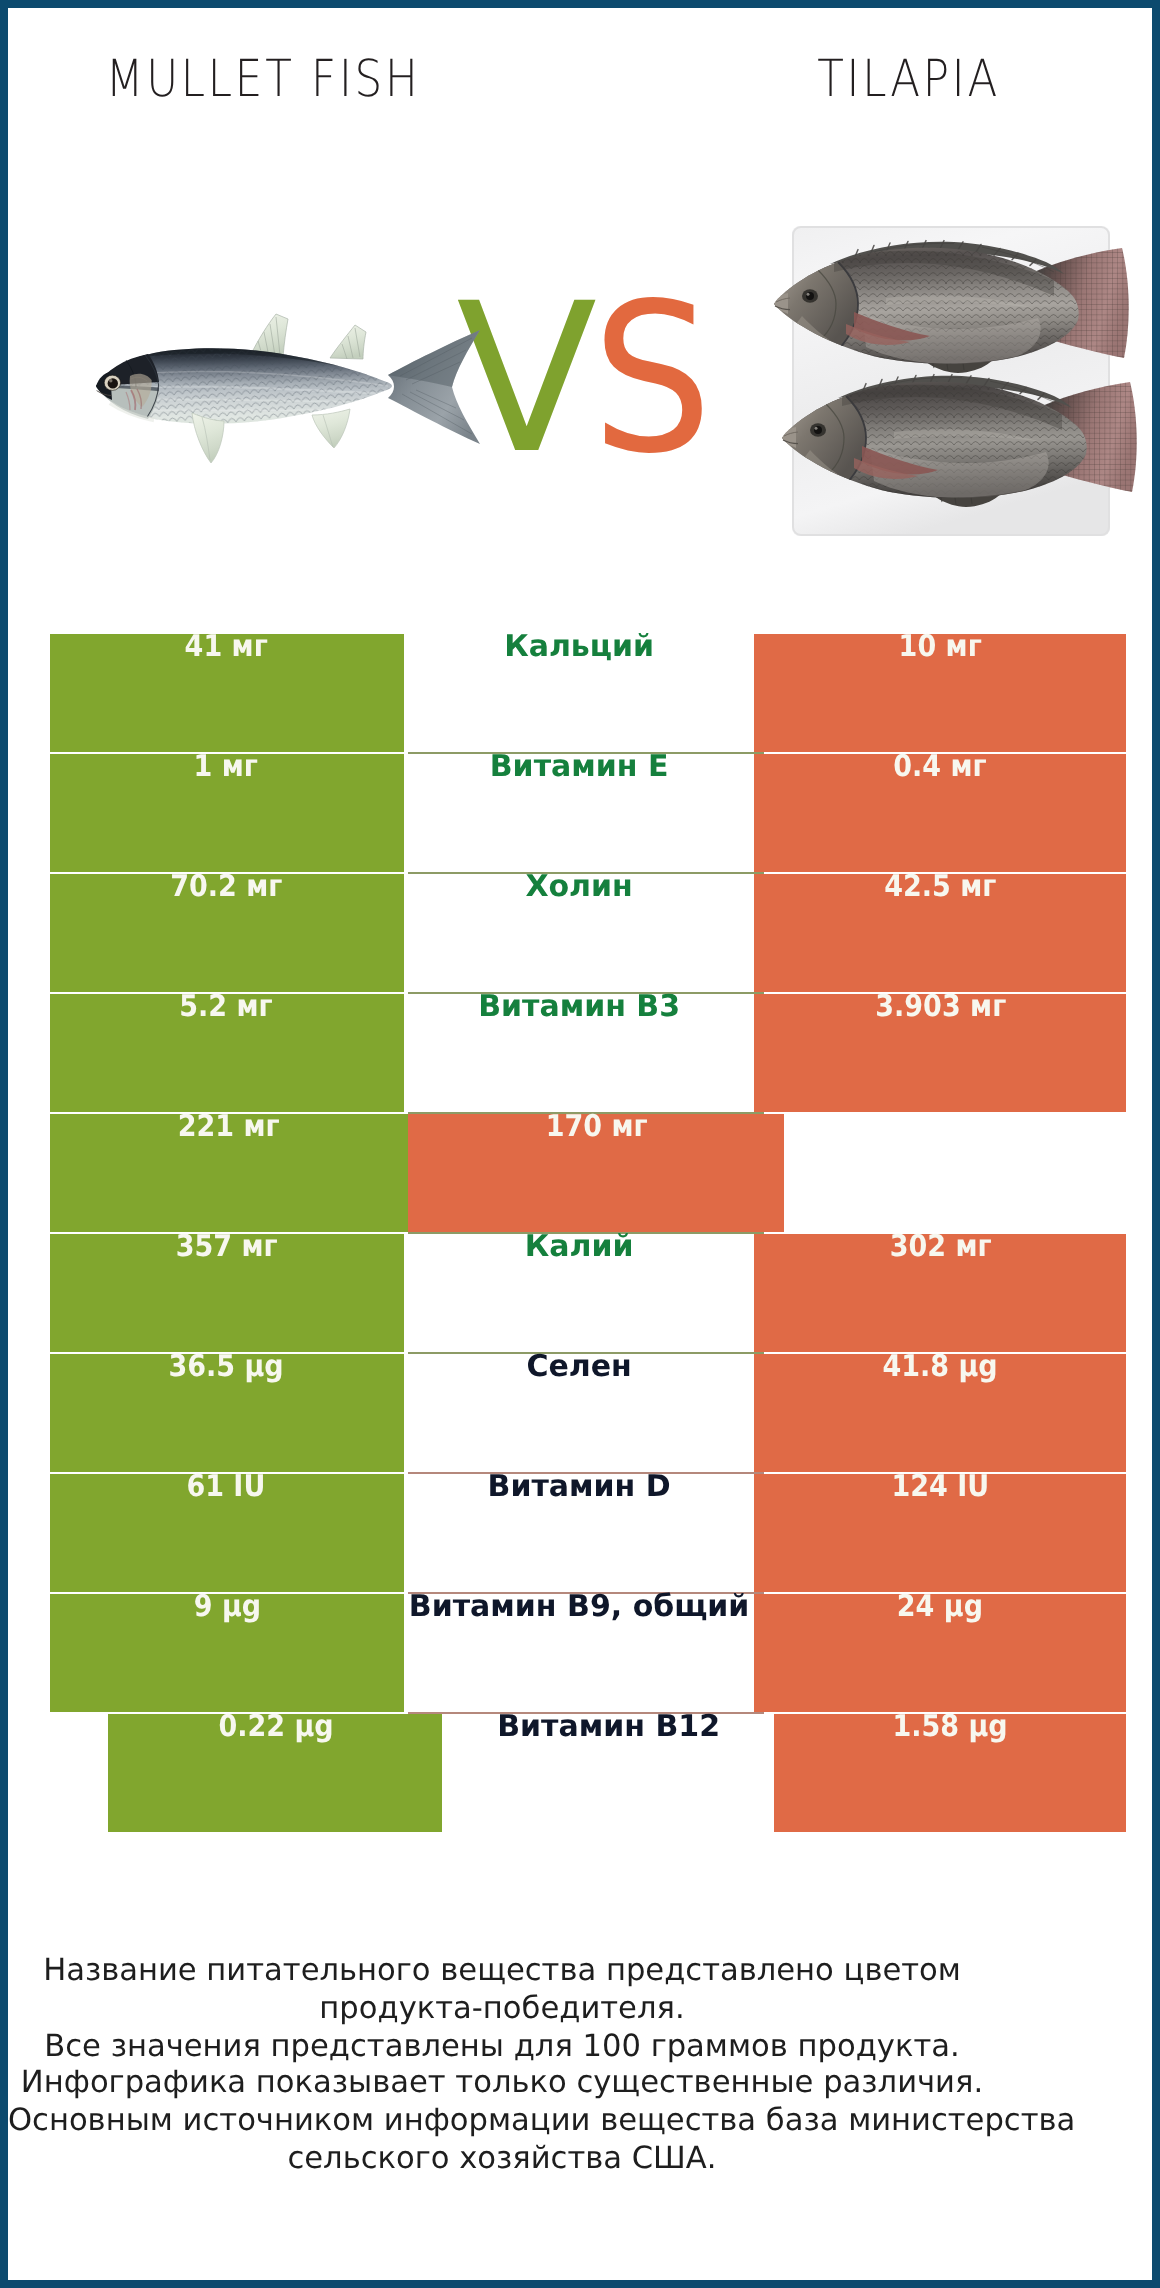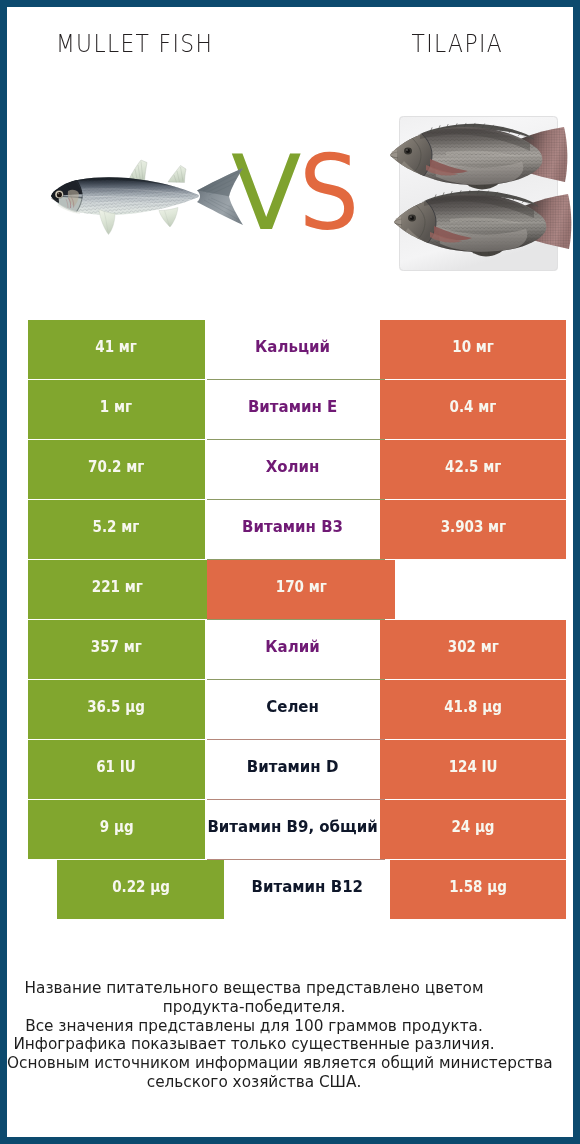--- a/index.html
+++ b/index.html
@@ -1,43 +1,43 @@
 <!DOCTYPE html>
 <html><head>
 <meta charset="utf-8">
 <style>
   html,body{margin:0;padding:0;background:#fff;}
   body{width:580px;height:1144px;font-family:"Liberation Sans",sans-serif;}
-  .page{position:relative;width:580px;height:1144px;background:#fff;overflow:hidden;box-sizing:border-box;border:7px solid #0c4a6e;}
+  .page{position:relative;width:580px;height:1144px;background:#fff;overflow:hidden;box-sizing:border-box;border:4px solid #0c4a6e;}
 
   .title{position:absolute;top:27px;font-size:25.5px;font-weight:300;letter-spacing:1.6px;color:#231f20;
          font-family:"DejaVu Sans","Liberation Sans",sans-serif;white-space:nowrap;line-height:18px;
          transform:scaleX(0.855);}
   .title.left{left:-17px;width:290px;text-align:center;transform-origin:142px center;}
   .title.right{left:305px;width:290px;text-align:center;transform-origin:147px center;}
 
   .hero{position:absolute;left:0;top:0;width:580px;height:300px;}
   .vs{position:absolute;left:0;top:135px;width:580px;text-align:center;
       font-family:"DejaVu Sans","Liberation Sans",sans-serif;font-size:103px;font-weight:400;line-height:1;letter-spacing:-1px;}
   .vs .v{color:#7FA22E;}
   .vs .s{color:#E2693F;display:inline-block;transform:scaleX(0.92);transform-origin:left center;margin-left:-2px;}
   .fishL{position:absolute;left:40px;top:145px;width:200px;height:90px;}
   .fishR{position:absolute;left:380px;top:100px;width:190px;height:175px;}
 
   .table{position:absolute;left:21px;top:313px;width:538px;}
   .row{position:relative;height:59px;margin-bottom:1px;display:flex;}
   .row:last-child{margin-bottom:0;padding-left:29px;}
-  .cell{display:flex;align-items:center;justify-content:center;font-size:15px;font-weight:bold;
+  .cell{display:flex;align-items:flex-start;justify-content:center;font-size:15px;font-weight:bold;
         font-family:"DejaVu Sans","Liberation Sans",sans-serif;box-sizing:border-box;}
   .cell > span{display:block;position:relative;top:-3px;white-space:nowrap;}
   .cell.left > span,.cell.right > span{transform:scaleX(0.90);}
   .cell.left{width:179px;color:#f7f7ef;background:#81A62E;}
   .cell.mid{width:178px;font-size:15px;background:#fff;}
   .cell.right{width:188px;color:#f7f7ef;background:#E06A46;}
-  .row.win-left .cell.mid{color:#701a75;}
+  .row.win-left .cell.mid{color:#15803d;}
   .row.win-right .cell.mid{color:#0f172a;}
   .row .sep{position:absolute;left:179px;width:178px;height:1px;top:59px;}
   .row.win-left .sep{background:#8d9b66;}
   .row.win-right .sep{background:#b5887c;}
   .row:last-child .sep{display:none;}
 
   .footer{position:absolute;left:0;top:972px;width:494px;text-align:center;
           font-family:"DejaVu Sans","Liberation Sans",sans-serif;font-size:15.3px;color:#1e1e1e;line-height:18.8px;}
   .footer div{white-space:nowrap;}
 </style>
@@ -437,17 +437,17 @@
         </div>
 
     </div>
   </div>
 
   <div class="footer">
     <div>Название питательного вещества представлено цветом</div>
     <div>продукта-победителя.</div>
     <div>Все значения представлены для 100 граммов продукта.</div>
     <div>Инфографика показывает только существенные различия.</div>
-    <div>Основным источником информации является общий министерства</div>
+    <div>Основным источником информации вещества база министерства</div>
     <div>сельского хозяйства США.</div>
   </div>
 
 </div>
 
 </body></html>

